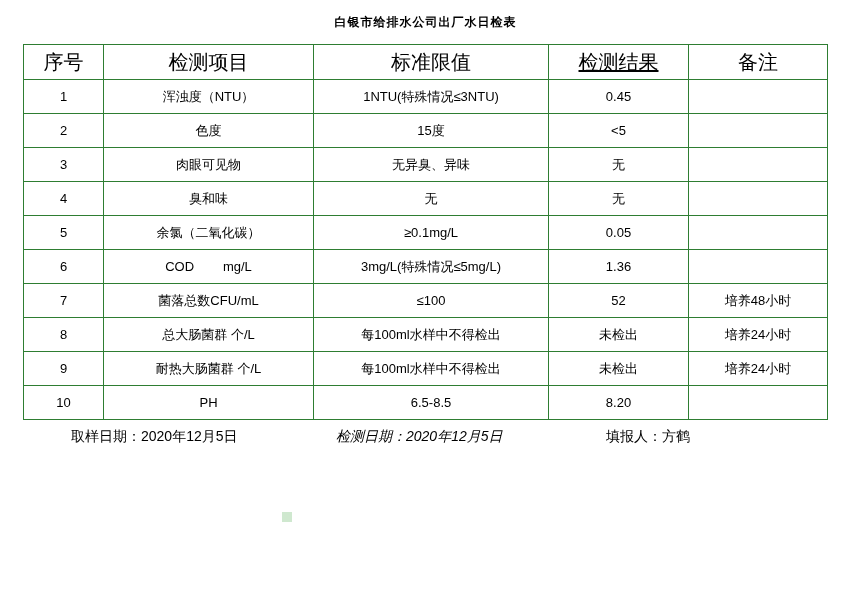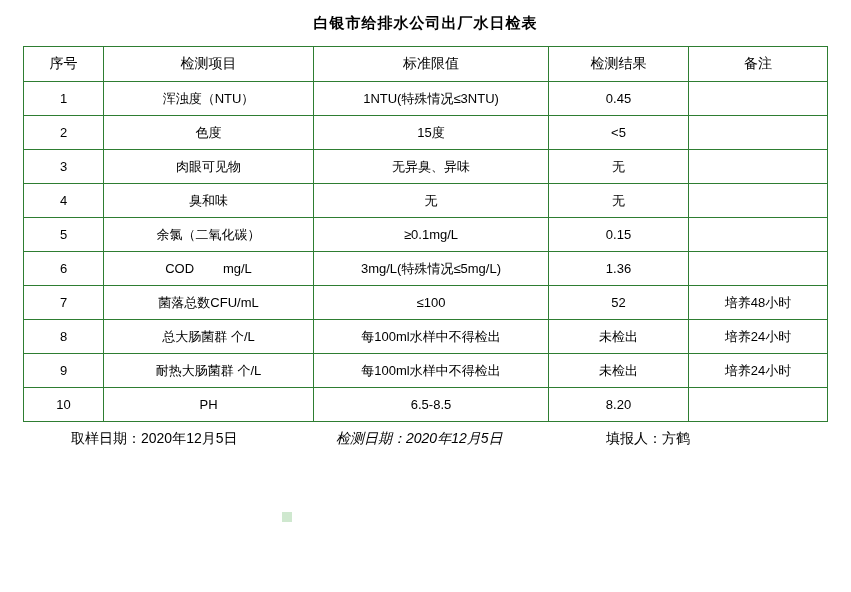--- a/index.html
+++ b/index.html
@@ -15,21 +15,21 @@
     overflow: hidden;
   }
   .page {
     position: relative;
     width: 851px;
     height: 592px;
     box-sizing: border-box;
   }
   .doc-title {
     text-align: center;
-    font-size: 15px;
+    font-size: 12px;
     font-weight: bold;
     letter-spacing: 1px;
     padding-top: 14px;
     padding-bottom: 13px;
     font-family: Liberation Sans, sans-serif;
   }
   table.report {
     border-collapse: collapse;
     width: 779px;
     margin: 0 auto;
@@ -40,27 +40,27 @@
     font-weight: normal;
     font-size: 13px;
     text-align: center;
     vertical-align: middle;
     height: 33px;
     padding: 0 2px;
     font-family: "Liberation Sans", sans-serif;
     color: #000;
   }
   table.report thead td {
-    font-size: 14px;
+    font-size: 20px;
     height: 34px;
   }
   .col-no { width: 75px; }
   .col-item { width: 205px; }
   .col-limit { width: 230px; }
-  .col-result { width: 135px; }
+  .col-result { width: 135px; text-decoration: underline; }
   .col-remark { width: 134px; }
   .cell-item-spaced {
     display: inline-block;
     white-space: pre;
   }
   .footer-row {
     width: 779px;
     margin: 0 auto;
     margin-top: 8px;
     display: flex;
@@ -122,21 +122,21 @@
         <td>4</td>
         <td>臭和味</td>
         <td>无</td>
         <td>无</td>
         <td></td>
       </tr>
       <tr>
         <td>5</td>
         <td>余氯（二氧化碳）</td>
         <td>≥0.1mg/L</td>
-        <td>0.15</td>
+        <td>0.05</td>
         <td></td>
       </tr>
       <tr>
         <td>6</td>
         <td><span class="cell-item-spaced">COD        mg/L</span></td>
         <td>3mg/L(特殊情况≤5mg/L)</td>
         <td>1.36</td>
         <td></td>
       </tr>
       <tr>

